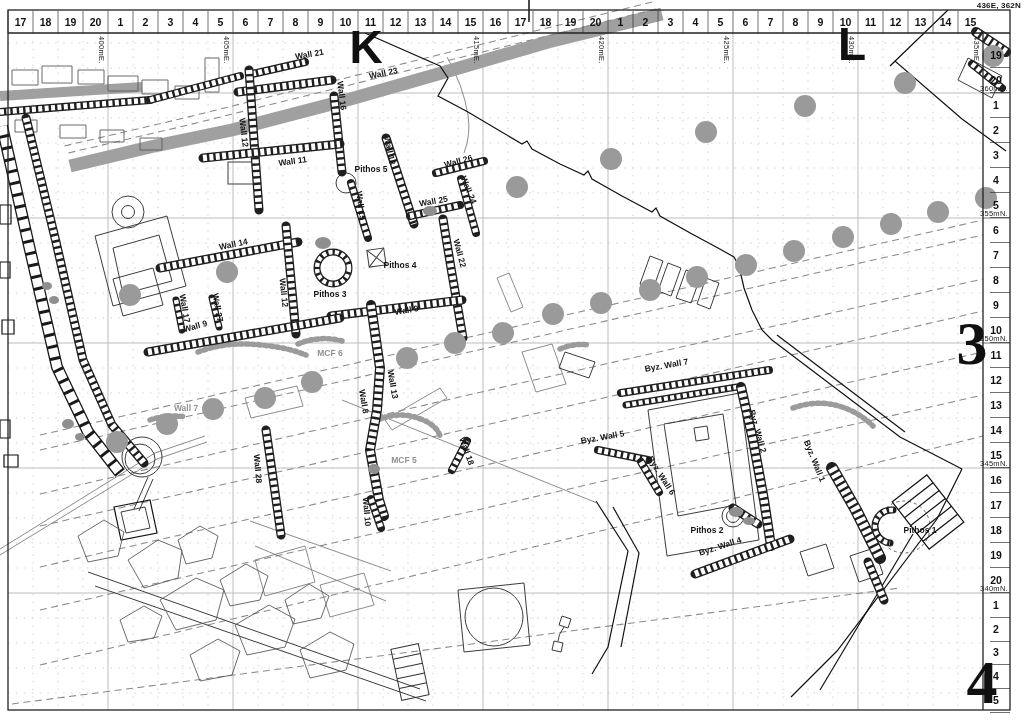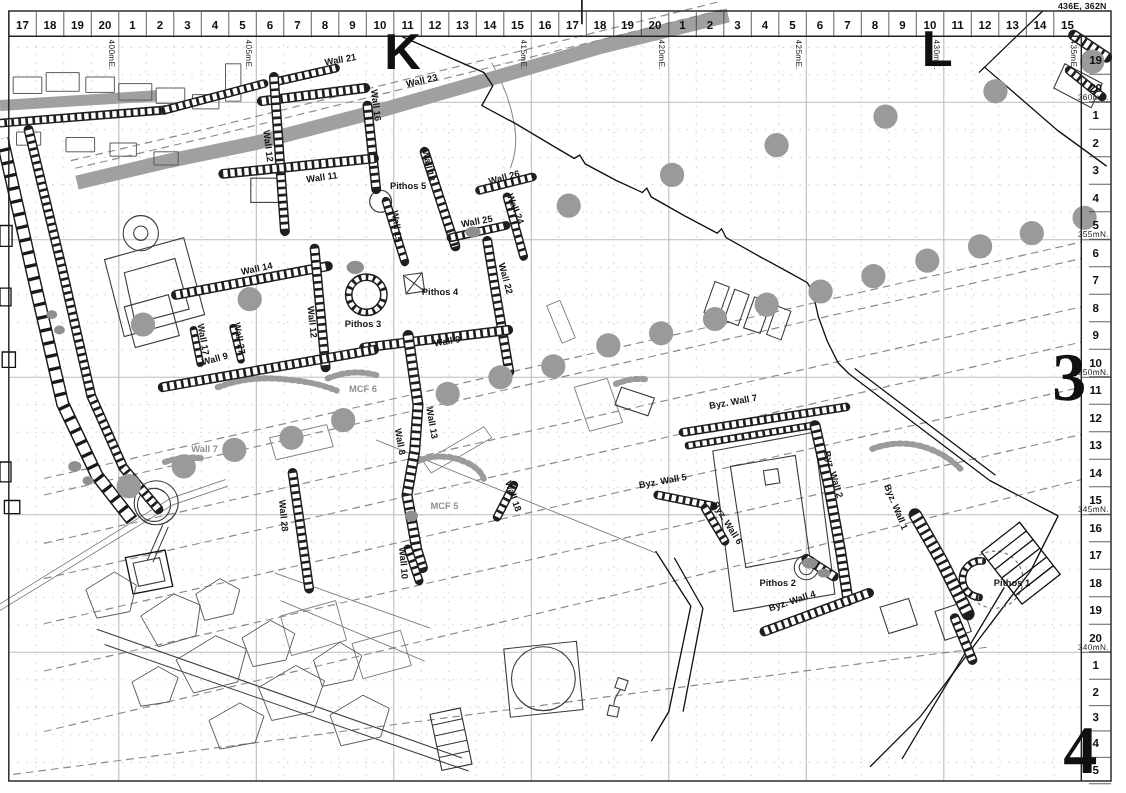--- a/index.html
+++ b/index.html
@@ -1,20 +1,20 @@
 <!DOCTYPE html>
 <html><head>
 <meta charset="utf-8">
 <style>
   html,body{margin:0;padding:0;background:#fff;}
   .stage{position:relative;width:1024px;height:721px;background:#fff;overflow:hidden;
          font-family:"Liberation Sans",sans-serif;}
   svg{position:absolute;left:0;top:0;}
   .corner{position:absolute;font-size:8px;font-weight:bold;color:#111;letter-spacing:.2px;}
-  #corner-tr{top:1px;right:18px;}
+  #corner-tr{top:1px;right:3px;}
   #corner-bl{left:7px;top:726px;}
   
   .grid-dot{stroke:#c3c3c3;stroke-width:.8;stroke-dasharray:1.3 6.6;}
   .grid-5m{stroke:#bdbdbd;stroke-width:1;}
   .frame{stroke:#222;fill:none;stroke-width:1.3;}
   .tick{stroke:#333;stroke-width:.7;}
   .rnum{font-size:10.5px;font-weight:bold;fill:#111;text-anchor:middle;}
   .mlab{font-size:7.5px;fill:#222;letter-spacing:.3px;}
   .mlabR{font-size:7.5px;fill:#222;text-anchor:end;letter-spacing:.3px;}
   .flabel{font-size:8.5px;font-weight:bold;fill:#151515;text-anchor:middle;}

